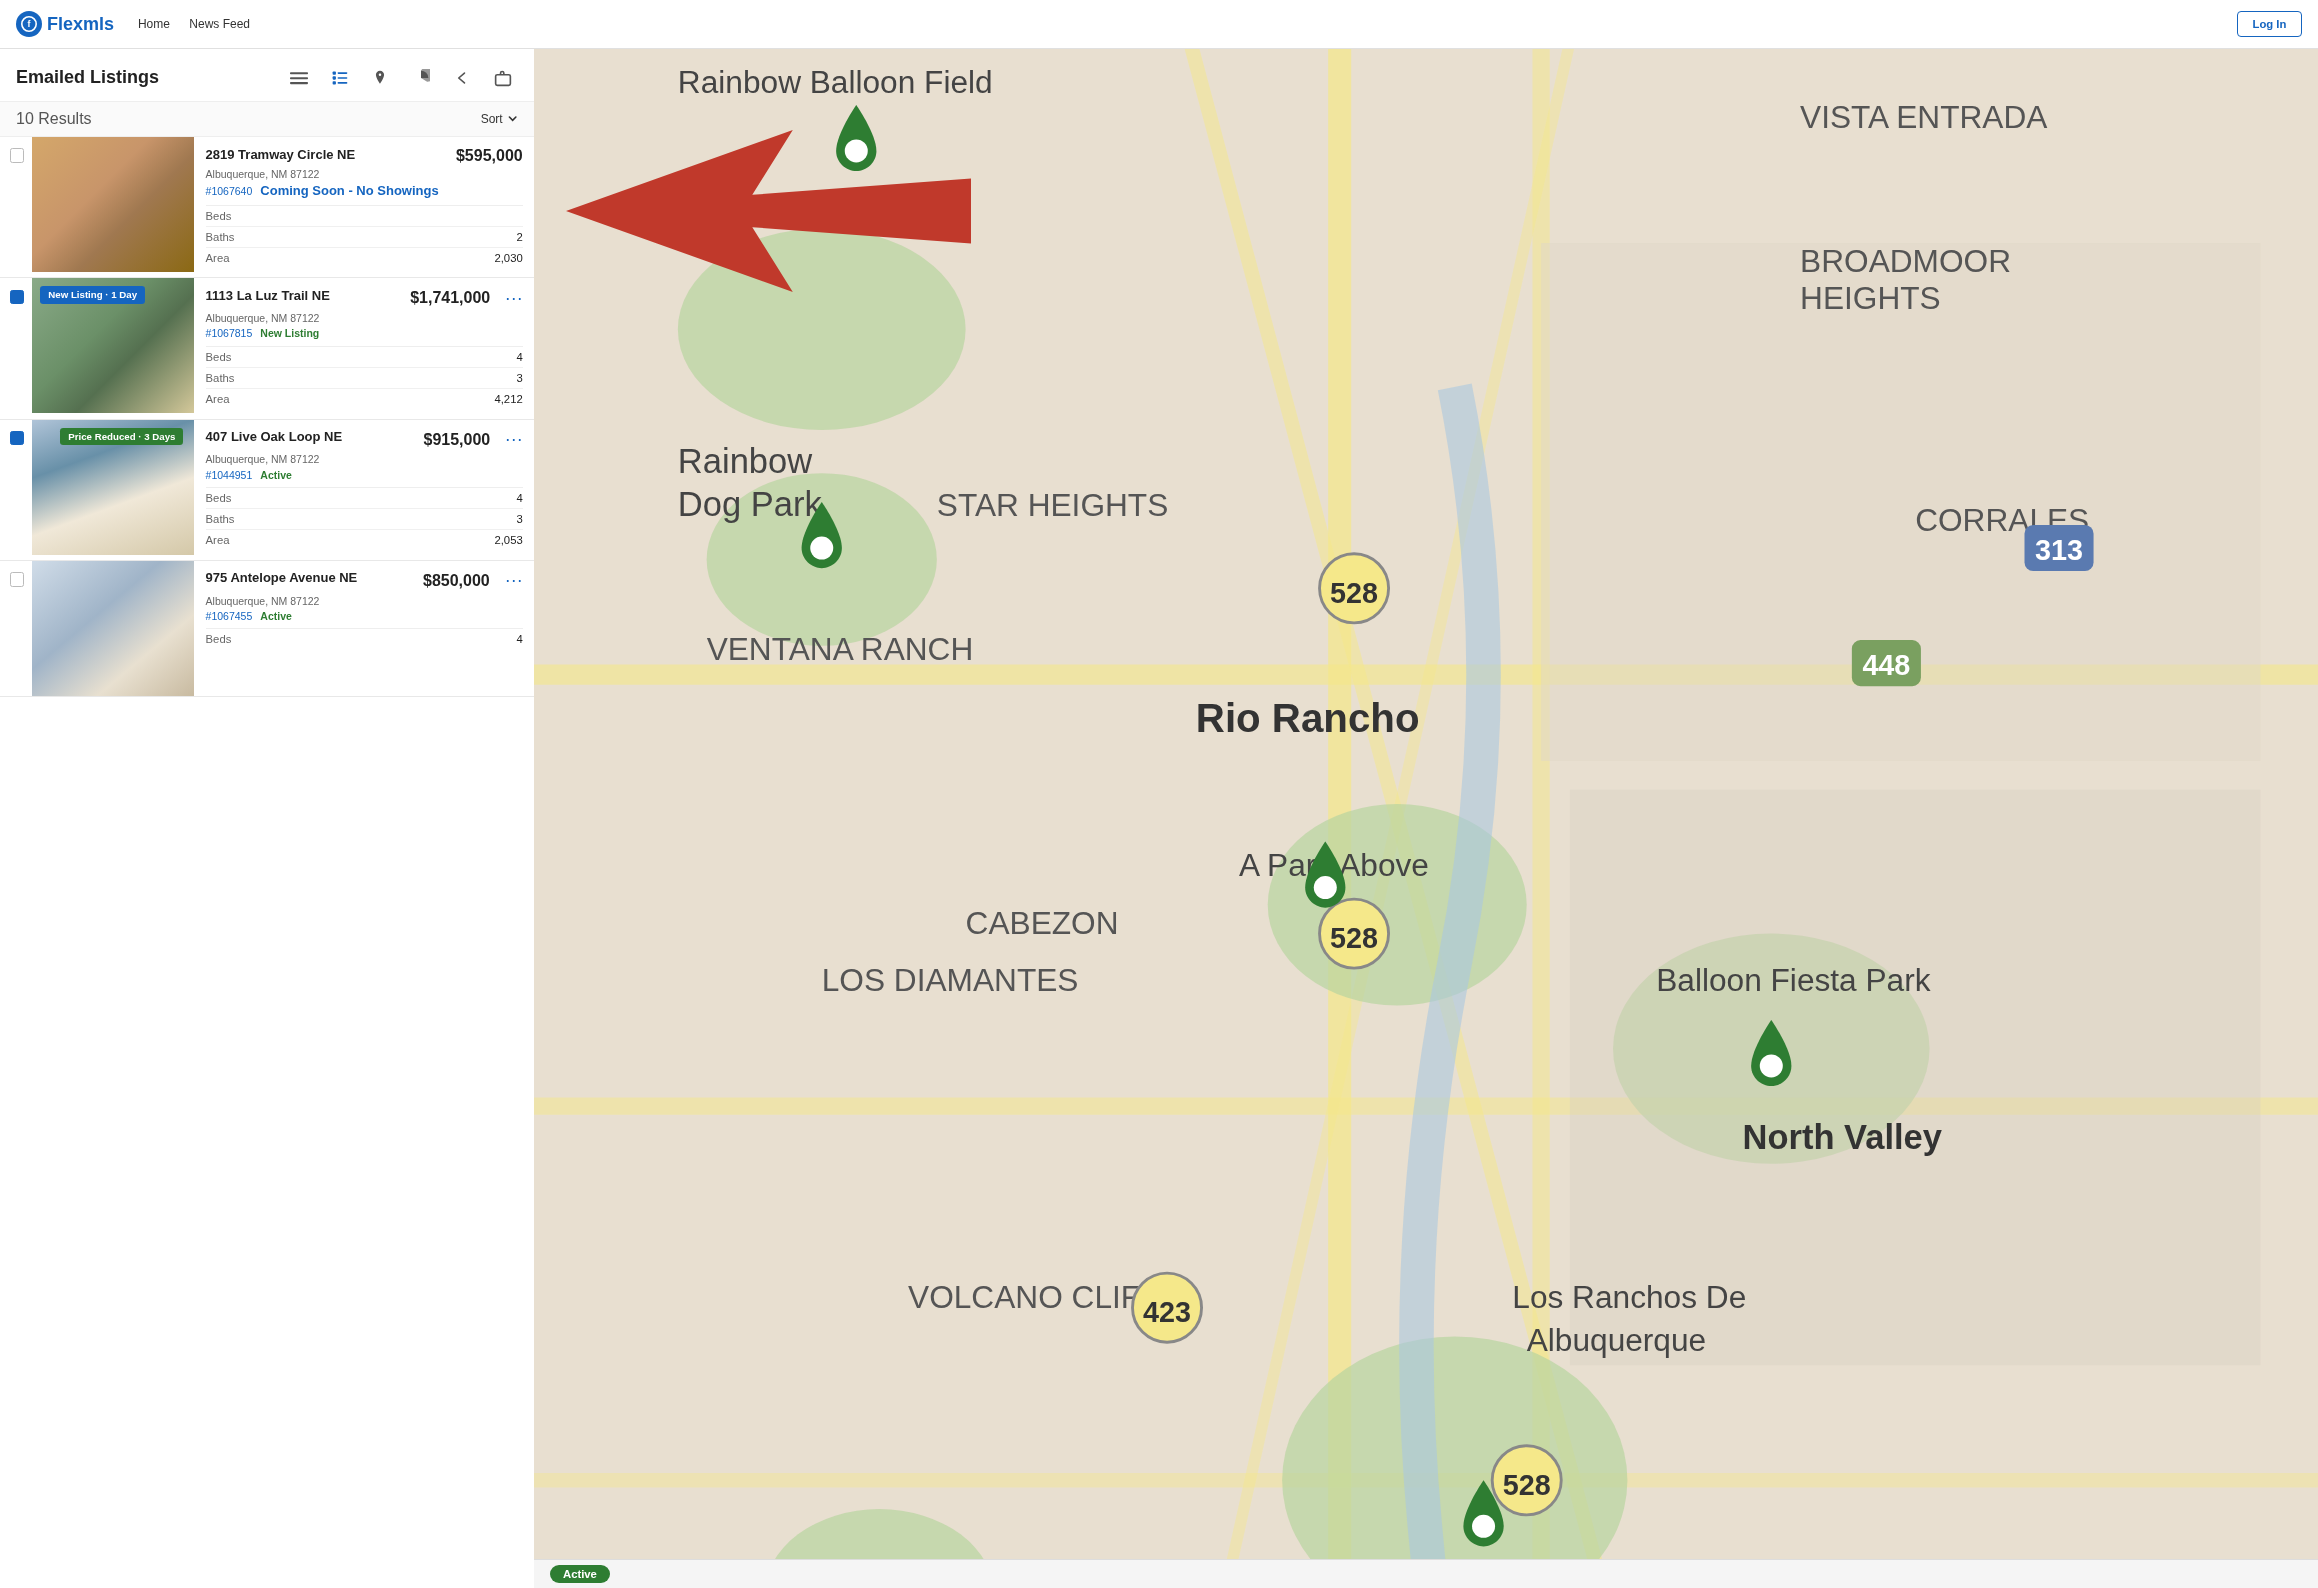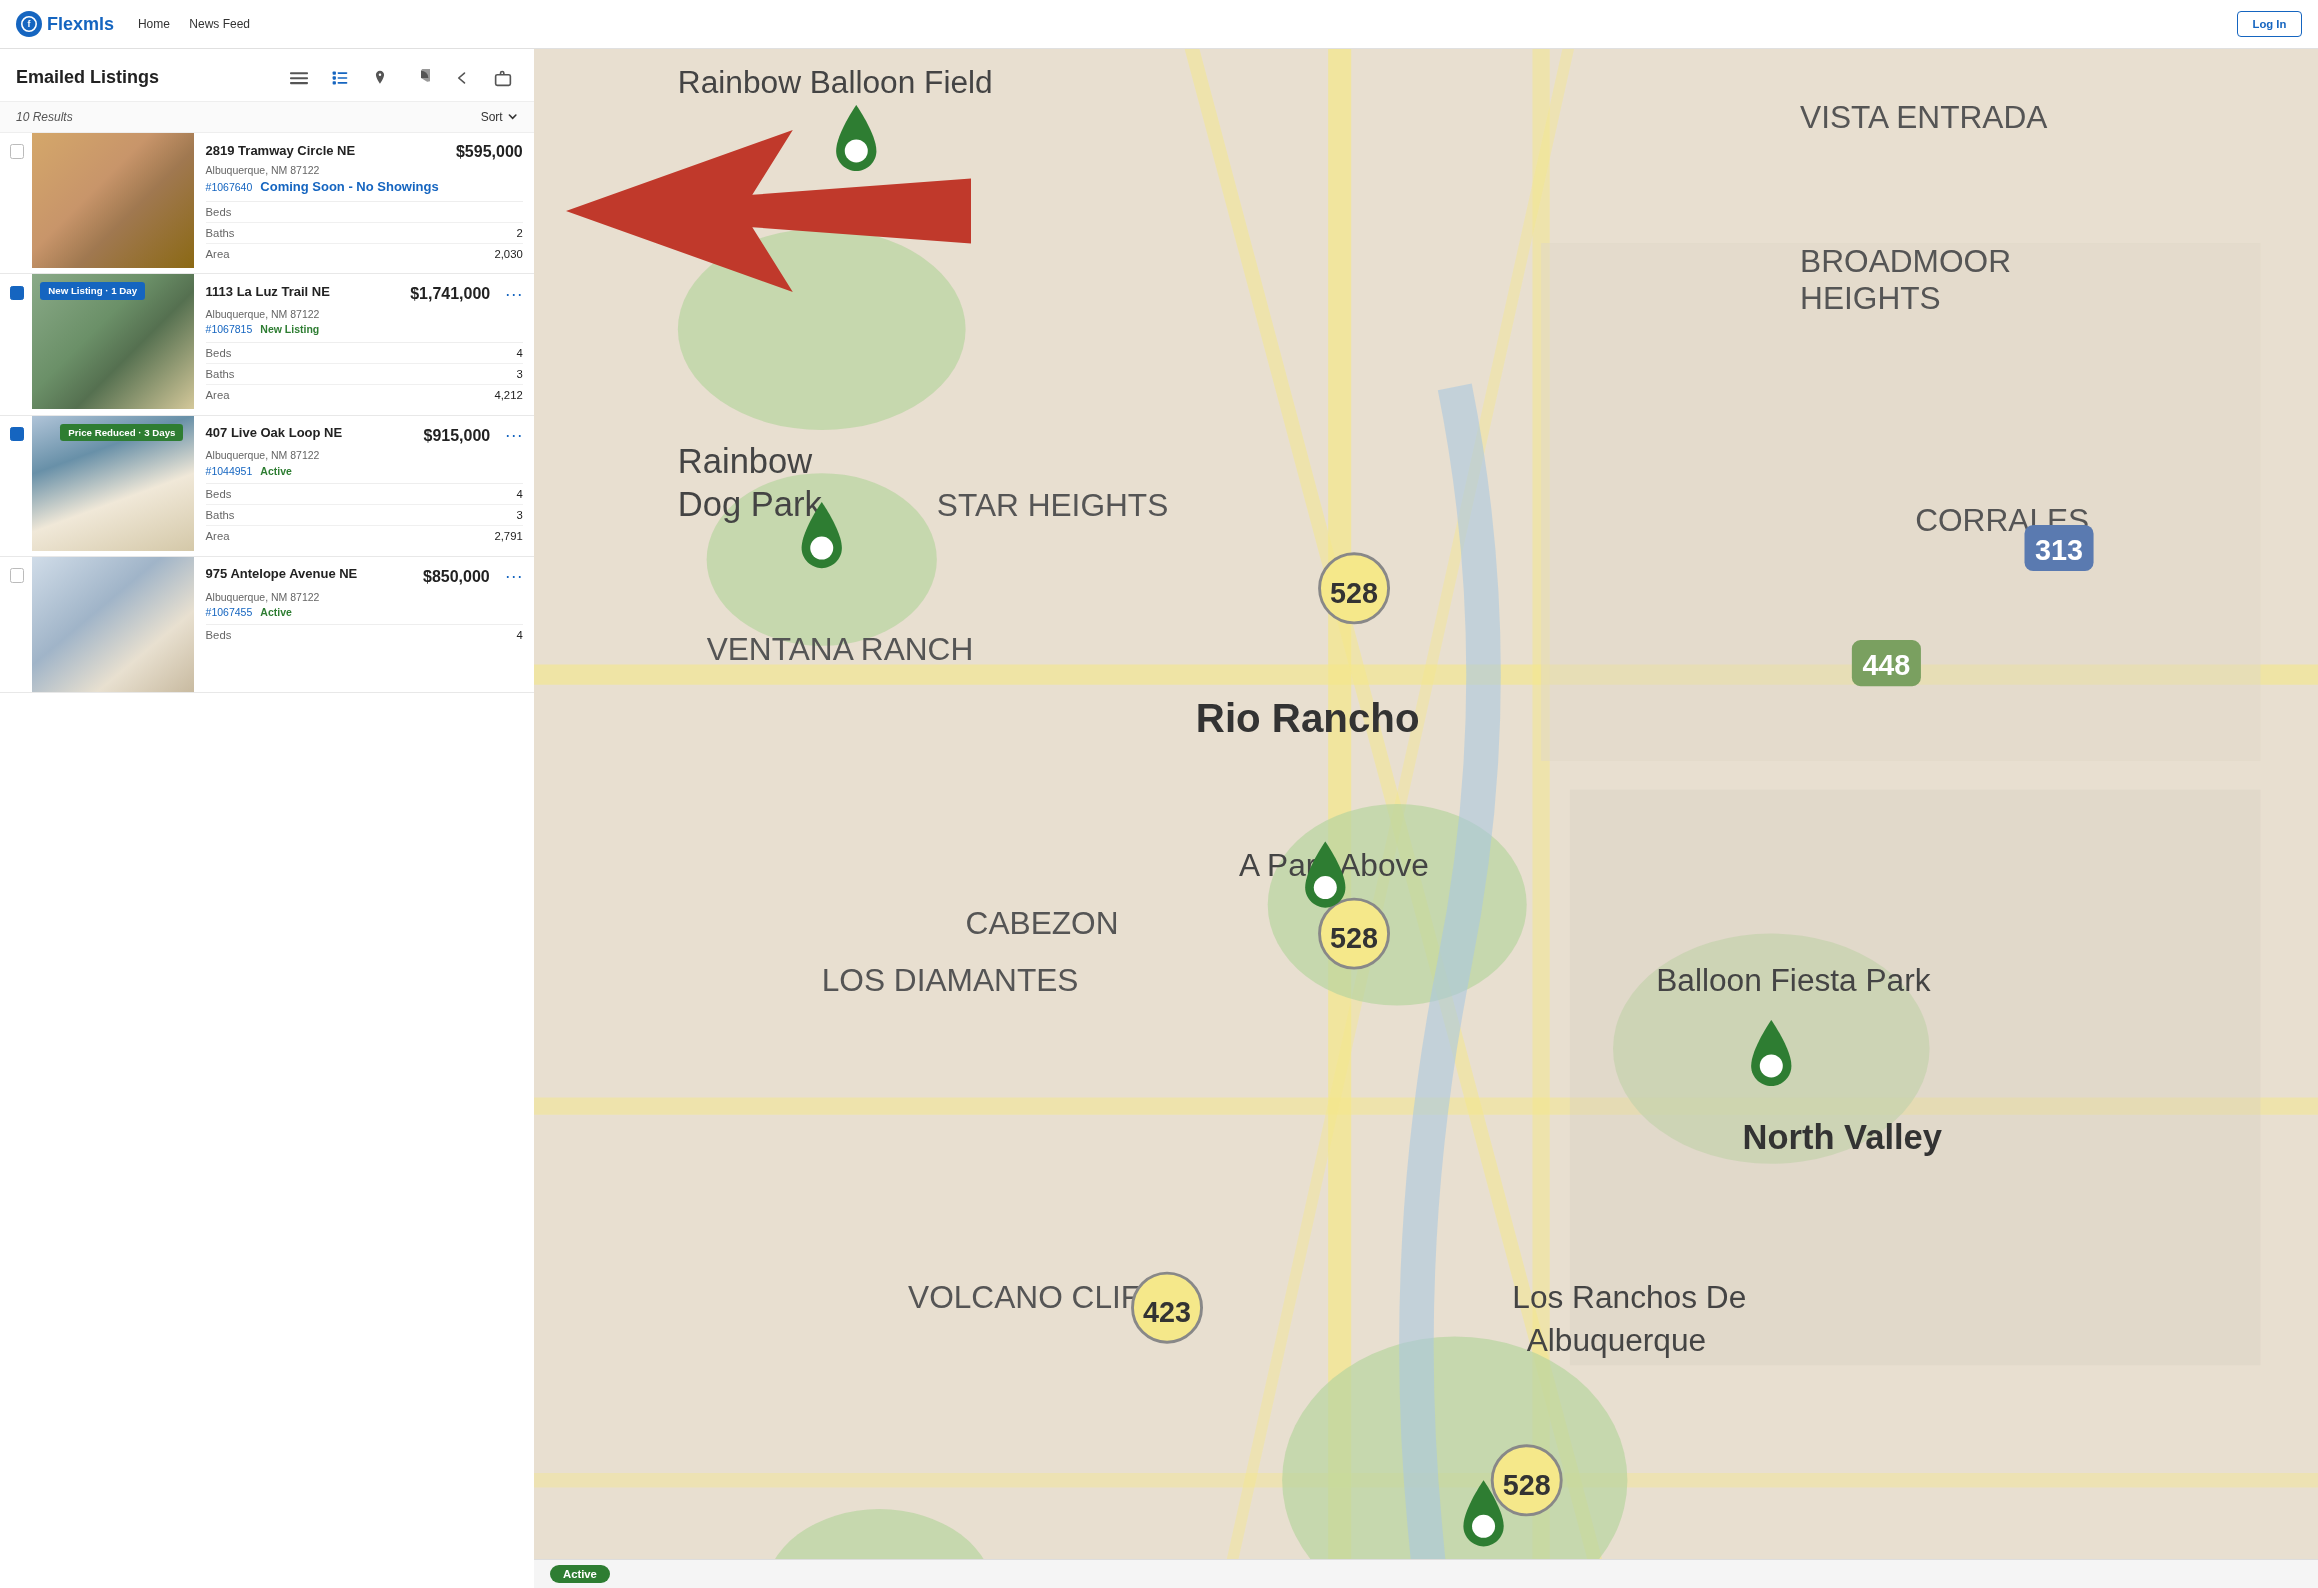--- a/index.html
+++ b/index.html
@@ -44,21 +44,21 @@
       width: 31px; height: 31px; display: flex; align-items: center; justify-content: center;
       cursor: pointer; border: none; background: transparent; color: #555; font-size: 16px;
       border-radius: 3.2px;
     }
     .icon-btn.active { color: #1565c0; }
 
     .sub-header {
       padding: 8px 16px; display: flex; justify-content: space-between; align-items: center;
       border-bottom: 0.8px solid #eee; background: #fafafa;
     }
-    .results-count { font-size: 12px; color: #555; font-style: italic; }
+    .results-count { font-size: 16px; color: #555; }
     .sort-btn {
       display: flex; align-items: center; gap: 4px; font-size: 12px; color: #333;
       cursor: pointer; border: none; background: transparent;
     }
 
     
     .listings-list { overflow-y: auto; flex: 1; }
     .listing-card {
       display: flex; border-bottom: 0.8px solid #e8e8e8; background: #fff;
       padding: 0; min-height: 105px;
@@ -310,21 +310,21 @@
             <div class="detail-row">
               <span class="detail-label">Beds</span>
               <span class="detail-val">4</span>
             </div>
             <div class="detail-row">
               <span class="detail-label">Baths</span>
               <span class="detail-val">3</span>
             </div>
             <div class="detail-row">
               <span class="detail-label">Area</span>
-              <span class="detail-val">2,791</span>
+              <span class="detail-val">2,053</span>
             </div>
           </div>
         </div>
       </div>
 
       <div class="listing-card">
         <div class="listing-checkbox-wrap">
           <input type="checkbox" class="listing-checkbox" style="">
         </div>
         <div class="listing-img-wrap">

